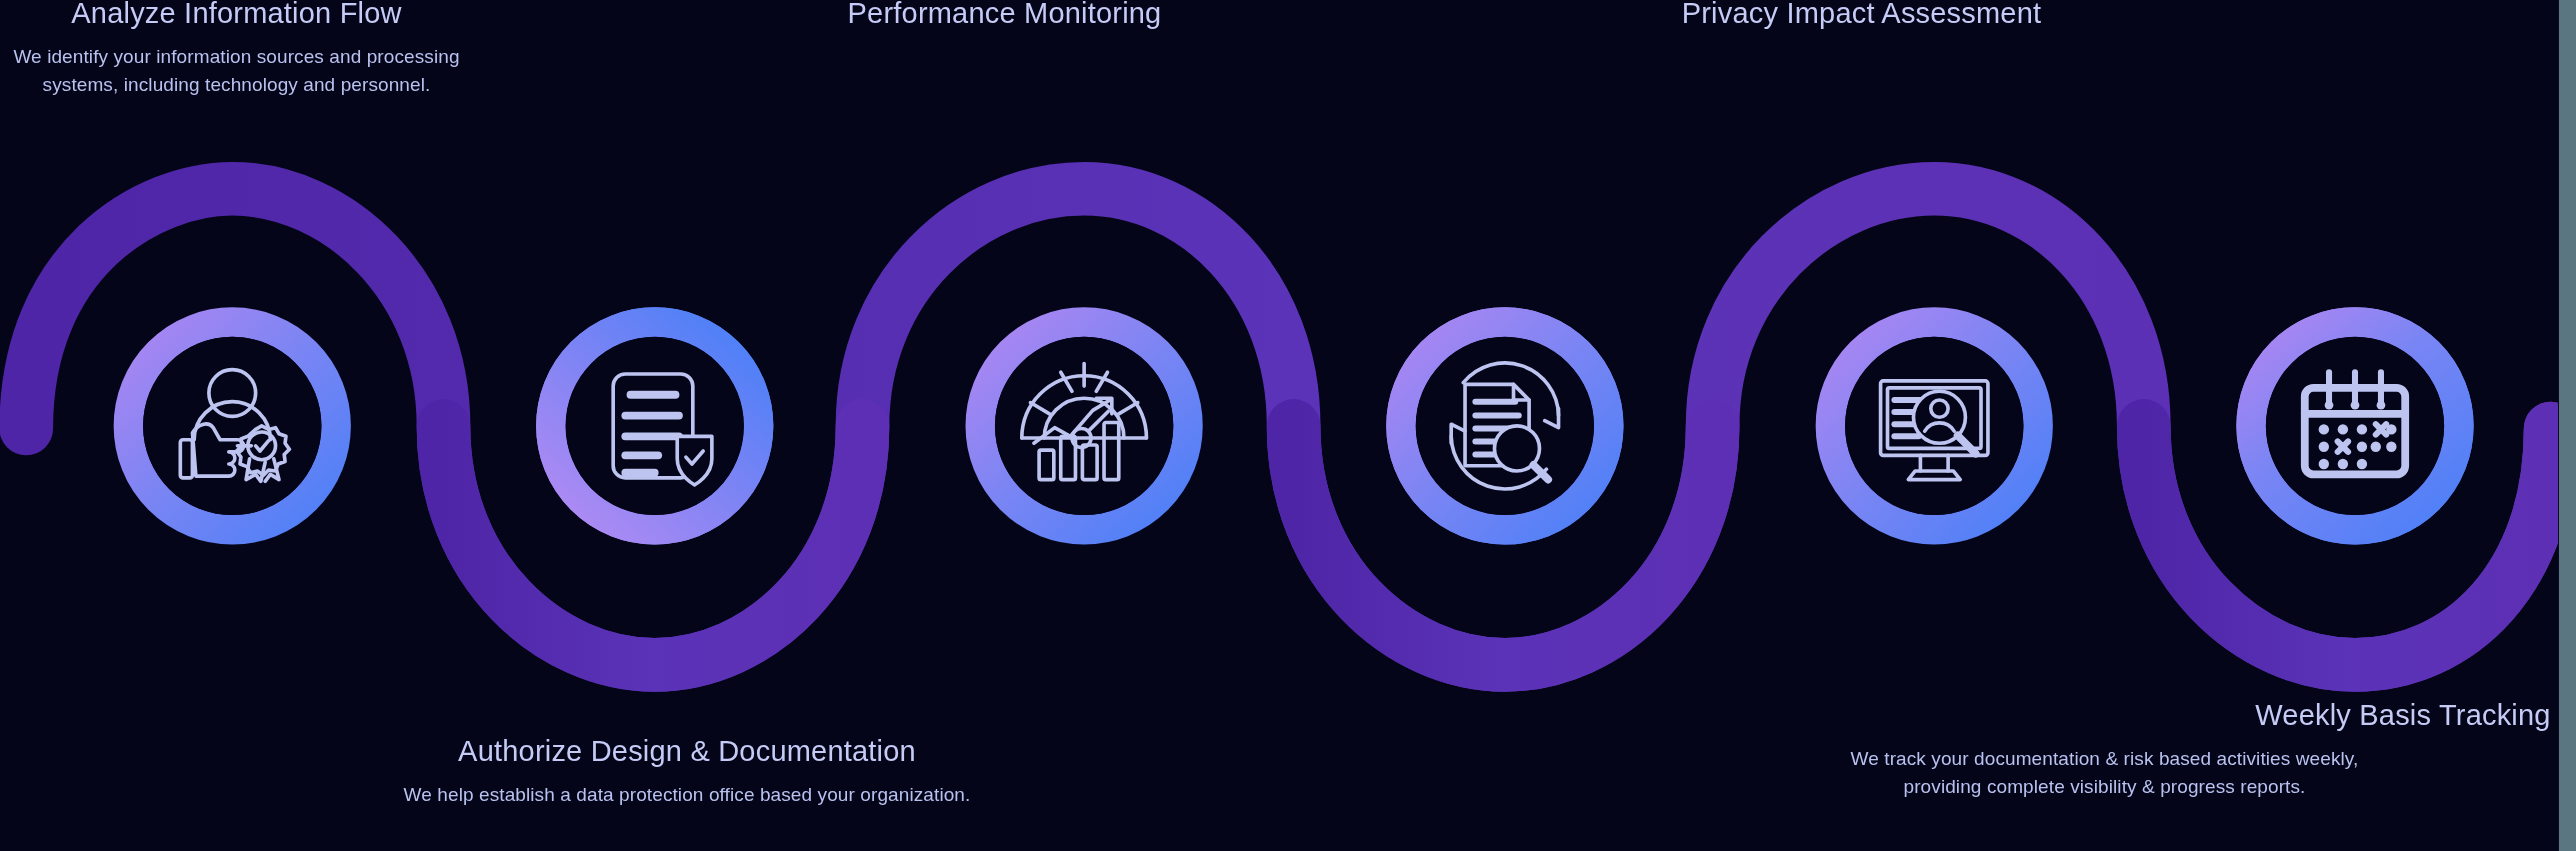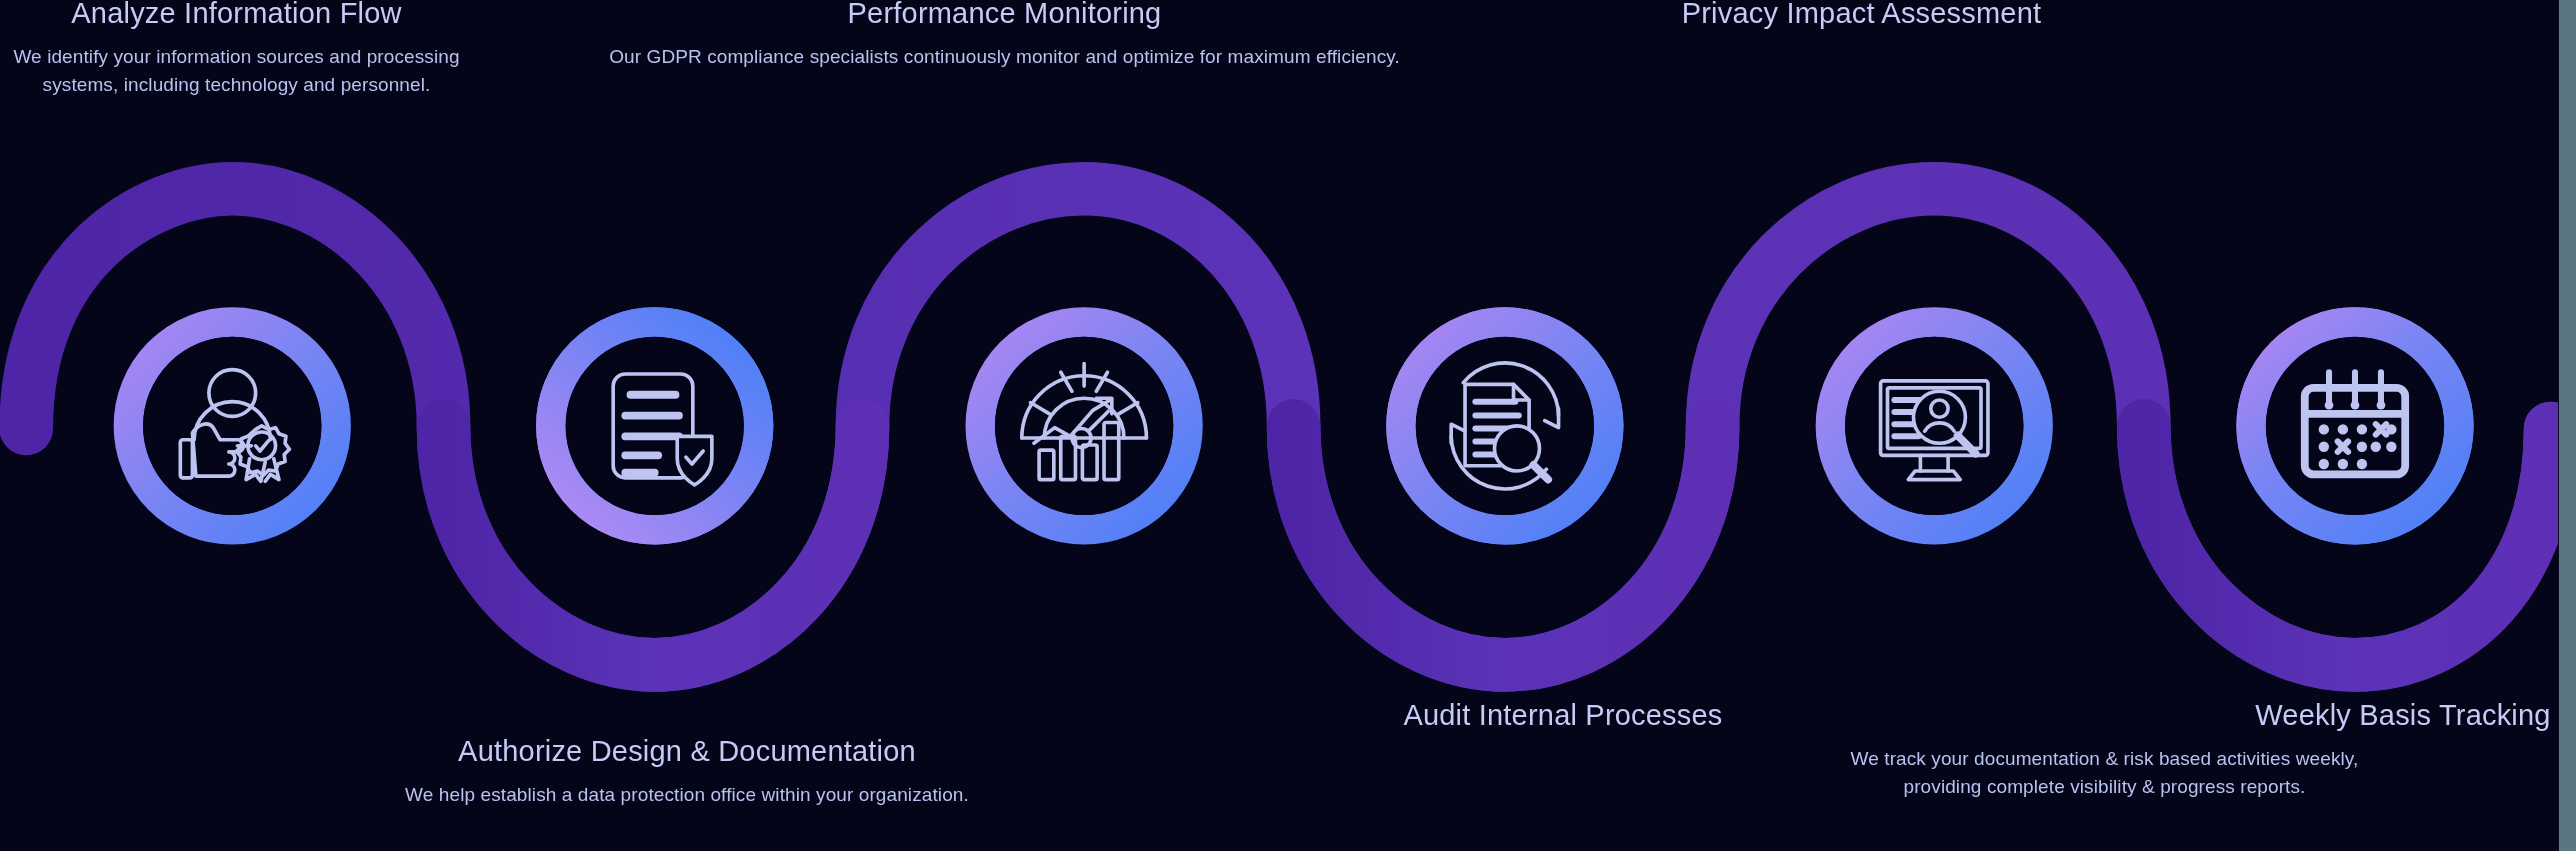--- a/index.html
+++ b/index.html
@@ -254,34 +254,32 @@
     </g>
   </svg>
 
   <div class="cap top" id="cap-1">
     <div class="title">Analyze Information Flow</div>
     <div class="desc">We identify your information sources and processing systems, including technology and personnel.</div>
   </div>
 
   <div class="cap top" id="cap-3">
     <div class="title">Performance Monitoring</div>
-    <div class="desc">Our GDPR compliance specialists continuously monitor and optimize for maximum efficiency.</div>
   </div>
 
   <div class="cap top" id="cap-5">
     <div class="title">Privacy Impact Assessment</div>
   </div>
 
   <div class="cap bot" id="cap-2">
     <div class="title">Authorize Design &amp; Documentation</div>
-    <div class="desc">We help establish a data protection office within your organization.</div>
+    <div class="desc">We help establish a data protection office based your organization.</div>
   </div>
 
   <div class="cap bot" id="cap-4">
-    <div class="title">Audit Internal Processes</div>
   </div>
 
   <div class="cap bot" id="cap-6">
     <div class="title">Weekly Basis Tracking</div>
     <div class="desc">We track your documentation &amp; risk based activities weekly, providing complete visibility &amp; progress reports.</div>
   </div>
 
   <div id="scroll-gap"></div>
   <div id="scrollbar"></div>
 

